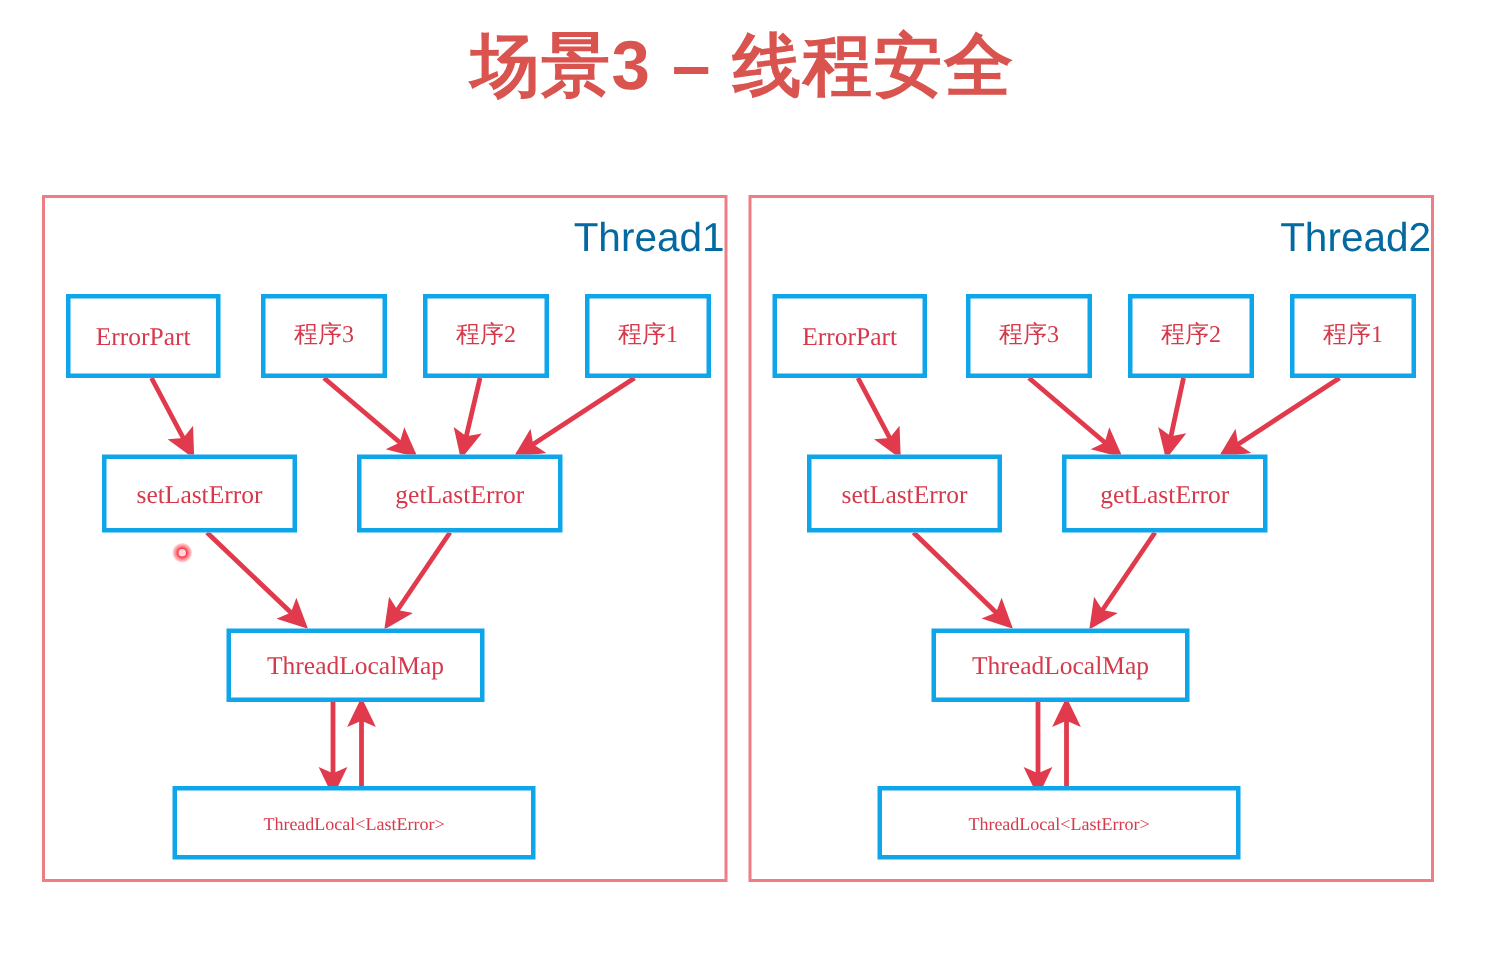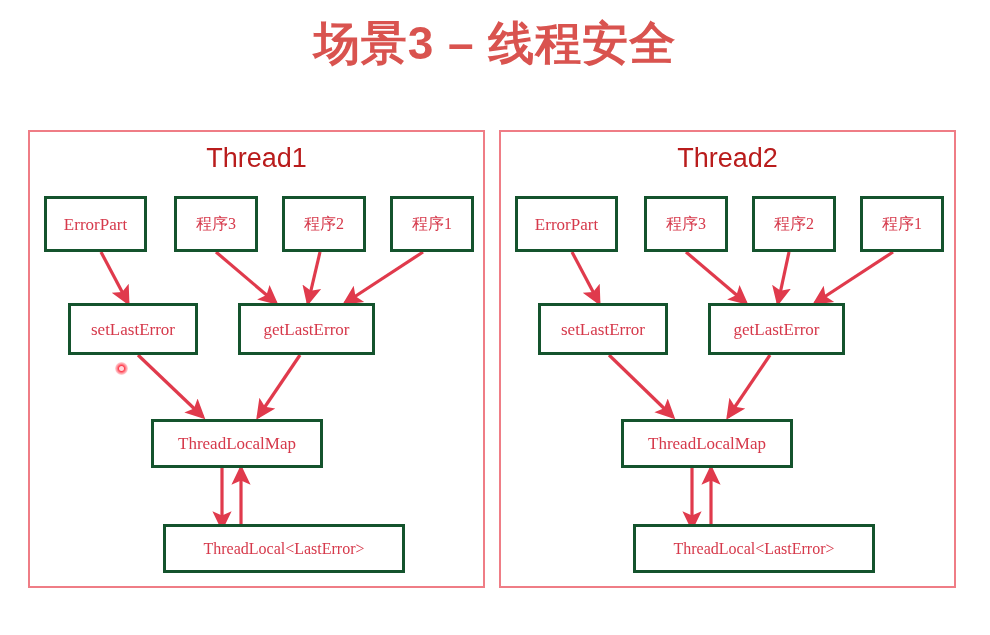--- a/index.html
+++ b/index.html
@@ -44,47 +44,47 @@
     position: absolute;
     box-sizing: border-box;
     border: 2px solid #ef7d86;
     background: #ffffff;
   }
   .panel-title {
     position: absolute;
     top: 12px;
     left: 0;
     width: 100%;
-    text-align: center;
+    text-align: right;
     font-family: "Liberation Sans", sans-serif;
     font-size: 27px;
     font-weight: normal;
-    color: #b91c1c;
+    color: #0369a1;
     line-height: 1.1;
     white-space: nowrap;
   }
 
   
   .node {
     position: absolute;
     box-sizing: border-box;
-    border: 3px solid #14532d;
+    border: 3px solid #0ea5e9;
     background: #ffffff;
     display: flex;
     align-items: center;
     justify-content: center;
     font-family: "Liberation Serif", serif;
     color: #d6394b;
     line-height: 1;
     white-space: nowrap;
     z-index: 3;
   }
   .node.latin  { font-size: 17px; }
   .node.cjk    { font-size: 16px; }
-  .node.small  { font-size: 16px; margin-left: 48px; }
+  .node.small  { font-size: 12px; }
 
   
   svg.arrows {
     position: absolute;
     left: 0; top: 0;
     width: 990px;
     height: 635px;
     z-index: 2;
     pointer-events: none;
     overflow: visible;

